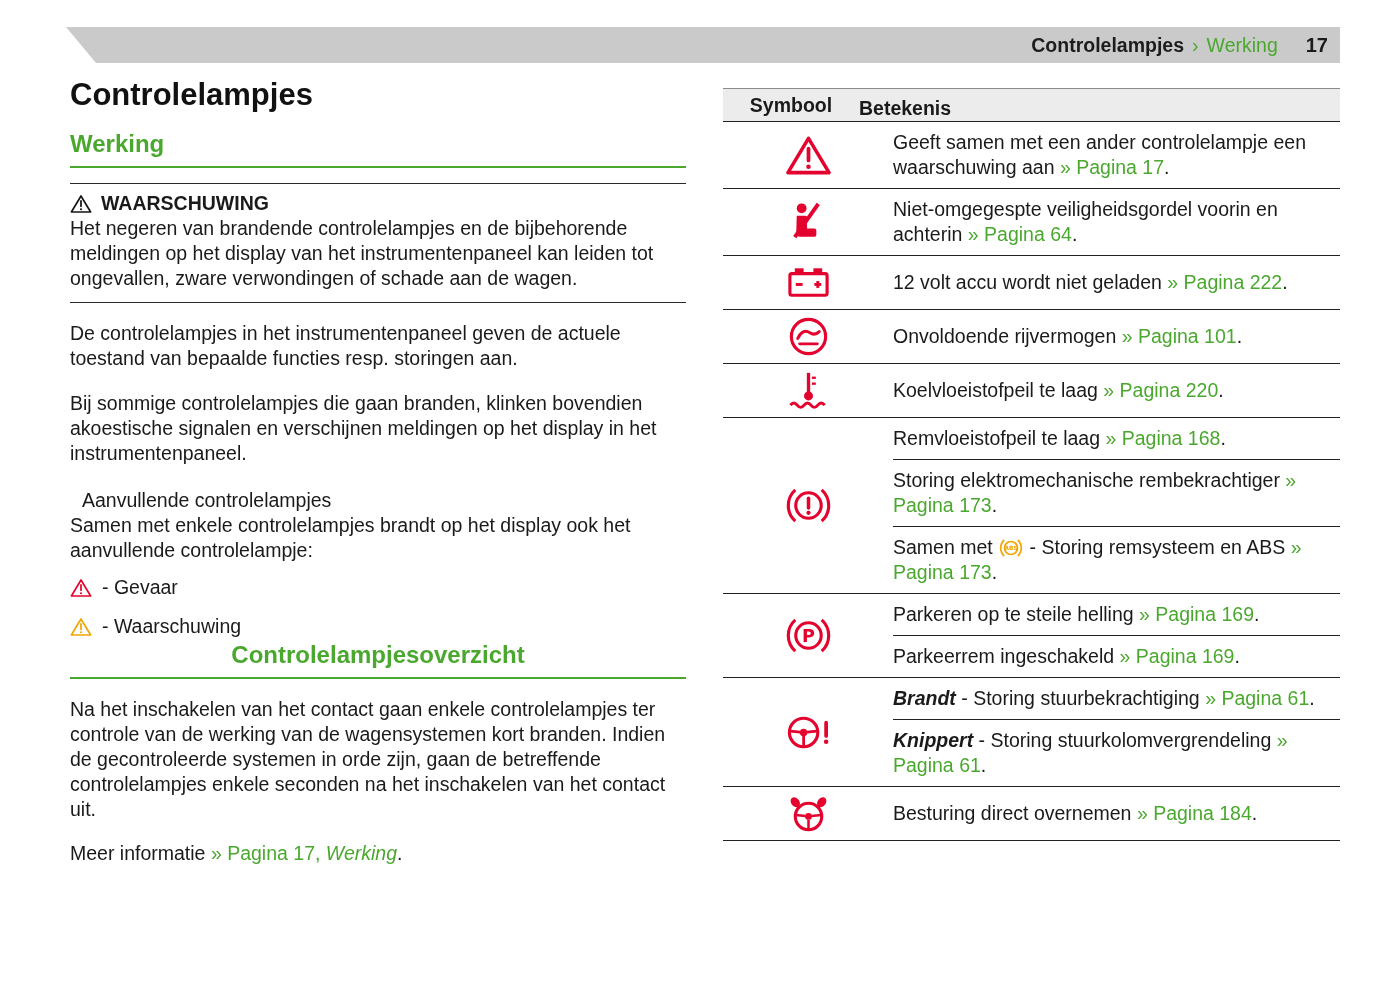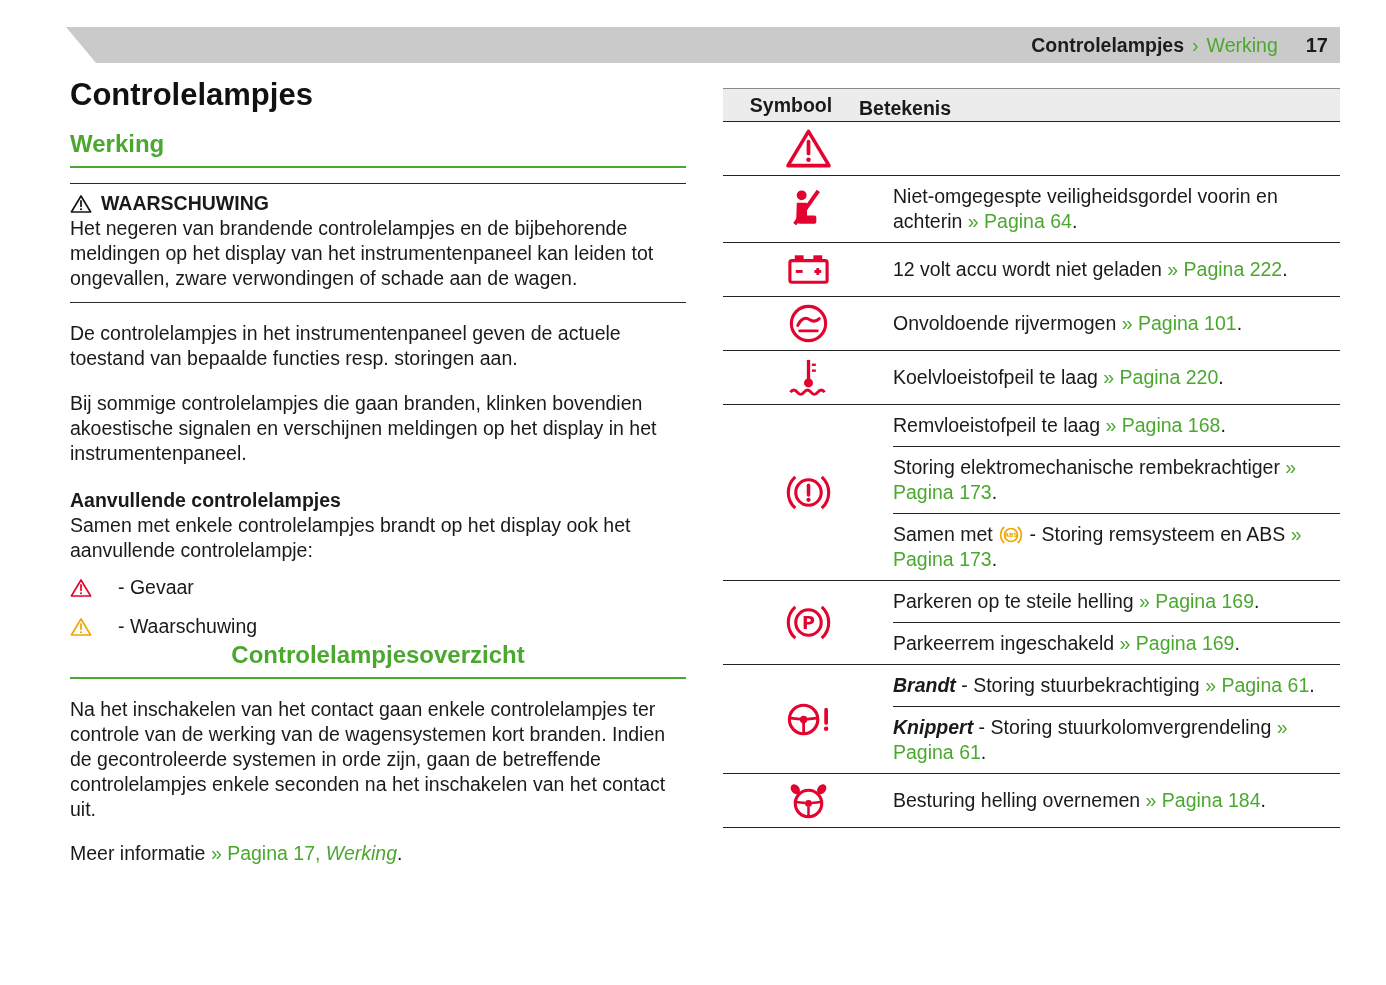--- a/index.html
+++ b/index.html
@@ -28,23 +28,23 @@
 
   
   .left{position:absolute;left:70px;top:78px;width:616px;}
   .title{font-size:31px;line-height:34px;font-weight:bold;color:#111;margin:0 0 18px 0;}
   .h2{color:var(--green);font-size:24px;line-height:27px;font-weight:bold;margin:0;}
   .h2-rule{height:2px;background:var(--green);margin-top:9px;}
   .warnbox{border-top:1.5px solid var(--line);border-bottom:1.5px solid var(--line);margin-top:15px;padding:7px 0 11px 0;}
   .wlabel{display:flex;align-items:center;gap:9px;font-weight:bold;}
   .wtext{}
   .para{margin-top:18px;}
-  .bold-sub{font-weight:bold;margin-top:22px;}
+  .bold-sub{font-weight:normal;margin-top:22px;margin-left:12px;}
   .legend{margin-top:10px;}
-  .legend-item{display:flex;align-items:center;gap:26px;margin-top:11px;min-height:28px;}
+  .legend-item{display:flex;align-items:center;gap:10px;margin-top:11px;min-height:28px;}
   .sect2{text-align:center;}
   .more{margin-top:16px;}
 
   
   .run-text{color:var(--ink);}
   .run-bold{font-weight:bold;color:var(--ink);font-style:italic;}
   .run-link{color:var(--green);}
   .run-link-italic{color:var(--green);font-style:italic;}
 
   
@@ -212,20 +212,23 @@
       <div class="th-sym">Symbool</div>
       <div class="th-mean">Betekenis</div>
     </div>
     <div>
         <div class="t-group">
           <div class="t-icon-cell c-red">
             <svg viewBox="0 0 48 48" class="sym sym-warning-triangle">
               <use href="#sym-warning-triangle"></use>
             </svg>
           </div>
+          <div class="t-text-cell">
+            <div class="t-entry"><span class="run-text">Geeft samen met een ander controlelampje een waarschuwing aan </span><span class="run-link">» Pagina 17</span><span class="run-text">.</span></div>
+          </div>
         </div>
         <div class="t-group">
           <div class="t-icon-cell c-red">
             <svg viewBox="0 0 48 48" class="sym sym-seatbelt">
               <use href="#sym-seatbelt"></use>
             </svg>
           </div>
           <div class="t-text-cell">
             <div class="t-entry"><span class="run-text">Niet-omgegespte veiligheidsgordel voorin en achterin </span><span class="run-link">» Pagina 64</span><span class="run-text">.</span></div>
           </div>
@@ -296,19 +299,19 @@
             <div class="t-entry"><span class="run-bold">Knippert</span><span class="run-text"> - Storing stuurkolomvergrendeling </span><span class="run-link">» Pagina 61</span><span class="run-text">.</span></div>
           </div>
         </div>
         <div class="t-group">
           <div class="t-icon-cell c-red">
             <svg viewBox="0 0 48 48" class="sym sym-steering-assist">
               <use href="#sym-steering-assist"></use>
             </svg>
           </div>
           <div class="t-text-cell">
-            <div class="t-entry"><span class="run-text">Besturing helling overnemen </span><span class="run-link">» Pagina 184</span><span class="run-text">.</span></div>
+            <div class="t-entry"><span class="run-text">Besturing direct overnemen </span><span class="run-link">» Pagina 184</span><span class="run-text">.</span></div>
           </div>
         </div>
       </div>
   </div>
 
 </div>
 
 </body></html>

